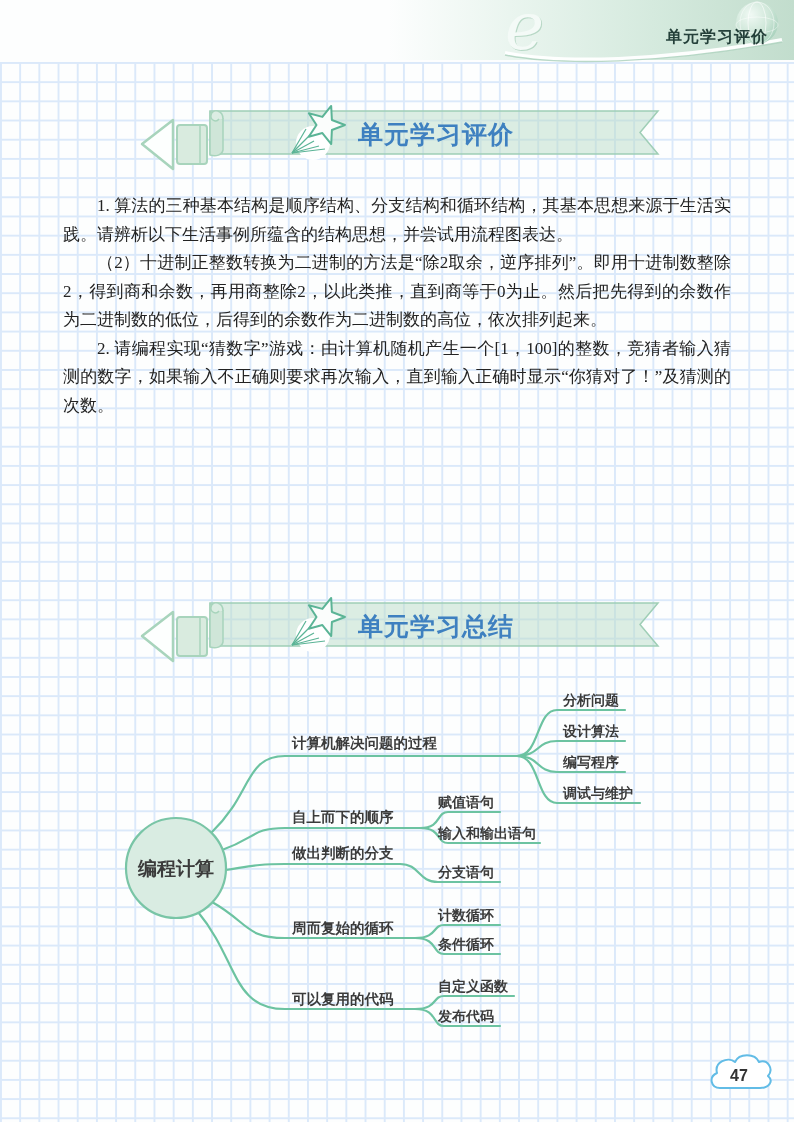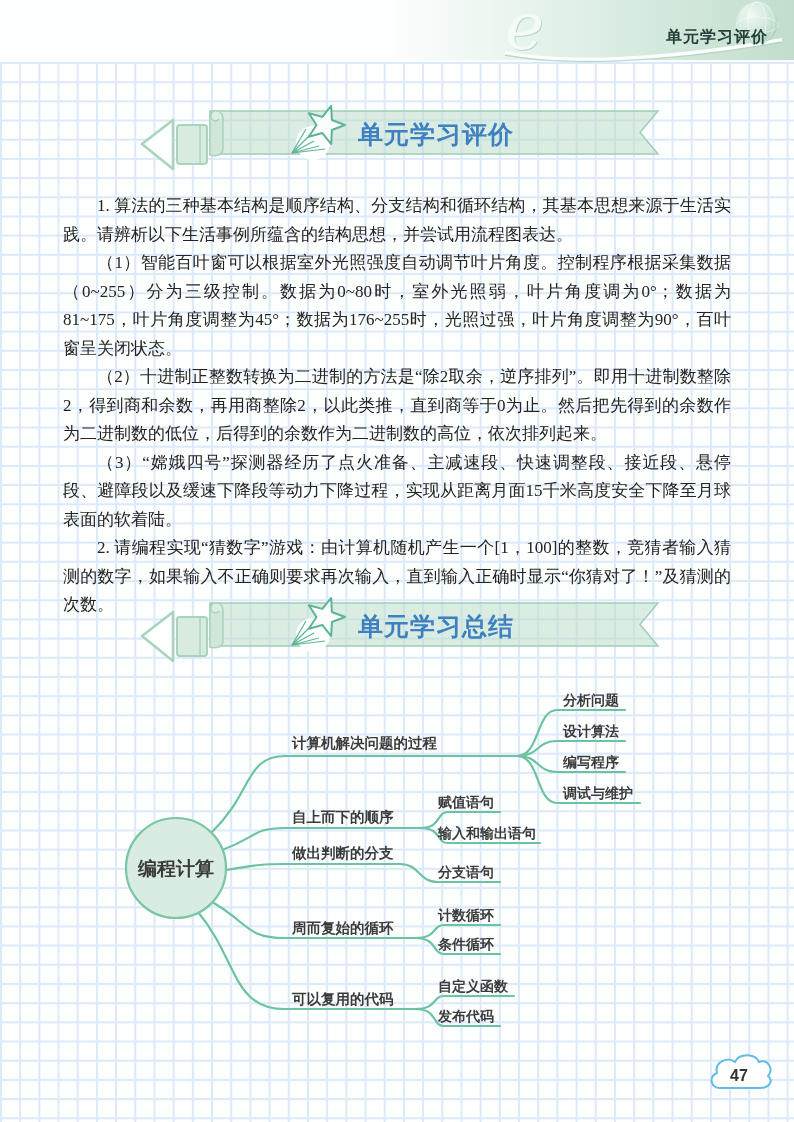--- a/index.html
+++ b/index.html
@@ -59,23 +59,21 @@
       <ellipse cx="757" cy="23" rx="9" ry="21" fill="none" stroke="rgba(255,255,255,0.6)" stroke-width="1"></ellipse>
       <ellipse cx="757" cy="23" rx="17" ry="21" fill="none" stroke="rgba(255,255,255,0.45)" stroke-width="1"></ellipse>
       <ellipse cx="757" cy="25" rx="21" ry="8" fill="none" stroke="rgba(255,255,255,0.45)" stroke-width="1"></ellipse>
     </g>
   </svg>
   <div class="e-glyph">e</div>
   <div class="header-title">单元学习评价</div>
 
   <div class="body-text">
     <p>1. 算法的三种基本结构是顺序结构、分支结构和循环结构，其基本思想来源于生活实践。请辨析以下生活事例所蕴含的结构思想，并尝试用流程图表达。</p>
-    <p>（1）智能百叶窗可以根据室外光照强度自动调节叶片角度。控制程序根据采集数据（0~255）分为三级控制。数据为0~80时，室外光照弱，叶片角度调为0°；数据为81~175，叶片角度调整为45°；数据为176~255时，光照过强，叶片角度调整为90°，百叶窗呈关闭状态。</p>
     <p>（2）十进制正整数转换为二进制的方法是“除2取余，逆序排列”。即用十进制数整除2，得到商和余数，再用商整除2，以此类推，直到商等于0为止。然后把先得到的余数作为二进制数的低位，后得到的余数作为二进制数的高位，依次排列起来。</p>
-    <p>（3）“嫦娥四号”探测器经历了点火准备、主减速段、快速调整段、接近段、悬停段、避障段以及缓速下降段等动力下降过程，实现从距离月面15千米高度安全下降至月球表面的软着陆。</p>
     <p>2. 请编程实现“猜数字”游戏：由计算机随机产生一个[1，100]的整数，竞猜者输入猜测的数字，如果输入不正确则要求再次输入，直到输入正确时显示“你猜对了！”及猜测的次数。</p>
   </div>
 
   <div class="banner banner-1">
     <svg width="545" height="100" viewBox="0 0 545 100">
       <polygon points="80,8 528,8 510,29.5 528,51 80,51" fill="rgba(186,220,200,0.5)" stroke="#9fceb6" stroke-width="1.5"></polygon>
       <g>
         <path d="M 80,9 L 80,52 C 86,54 92,52 93,47 L 93,16 Z" fill="#cfe6d8" stroke="#a8d4bc" stroke-width="1.5"></path>
         <path d="M 93,16 C 93,7 83,5 81,12 C 80,17 86,20 89,16" fill="#dcede3" stroke="#a8d4bc" stroke-width="1.5"></path>
       </g>

